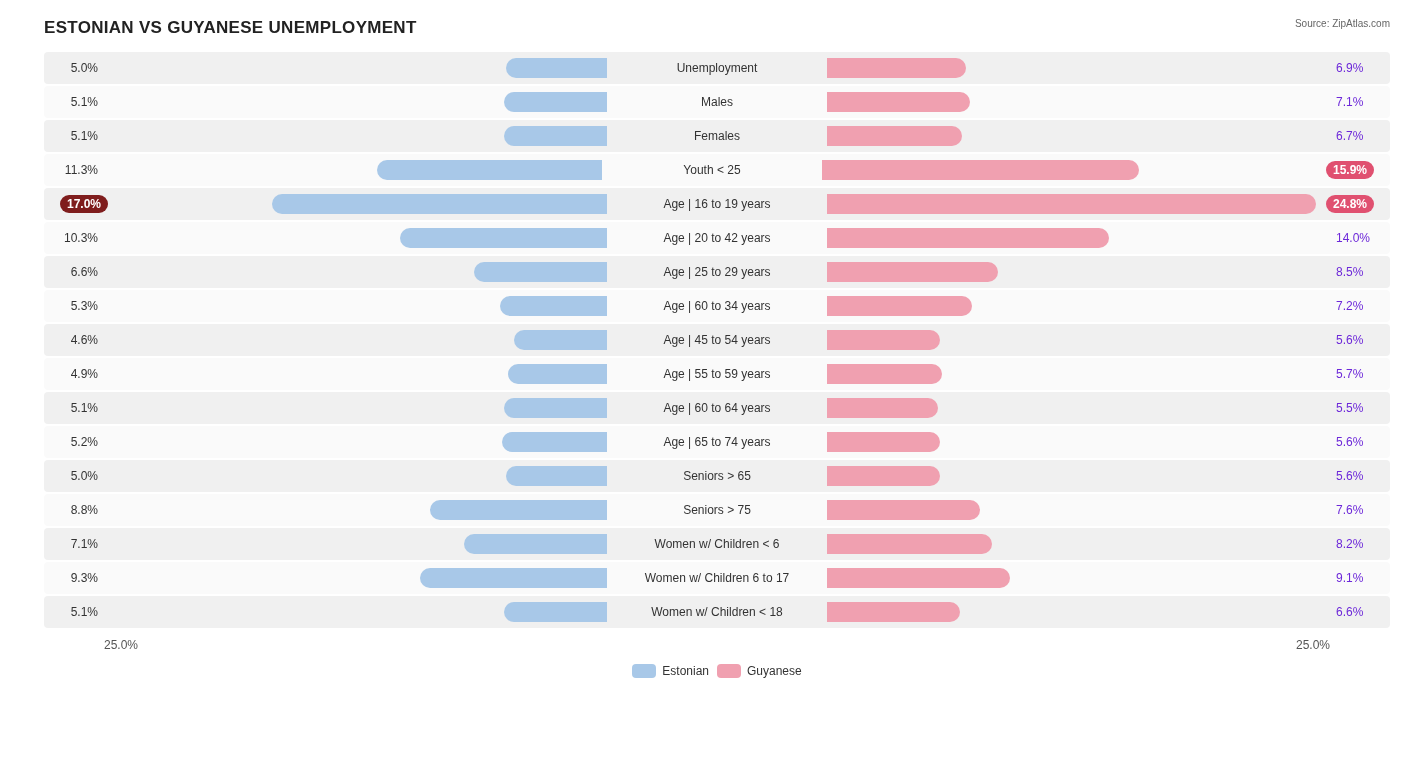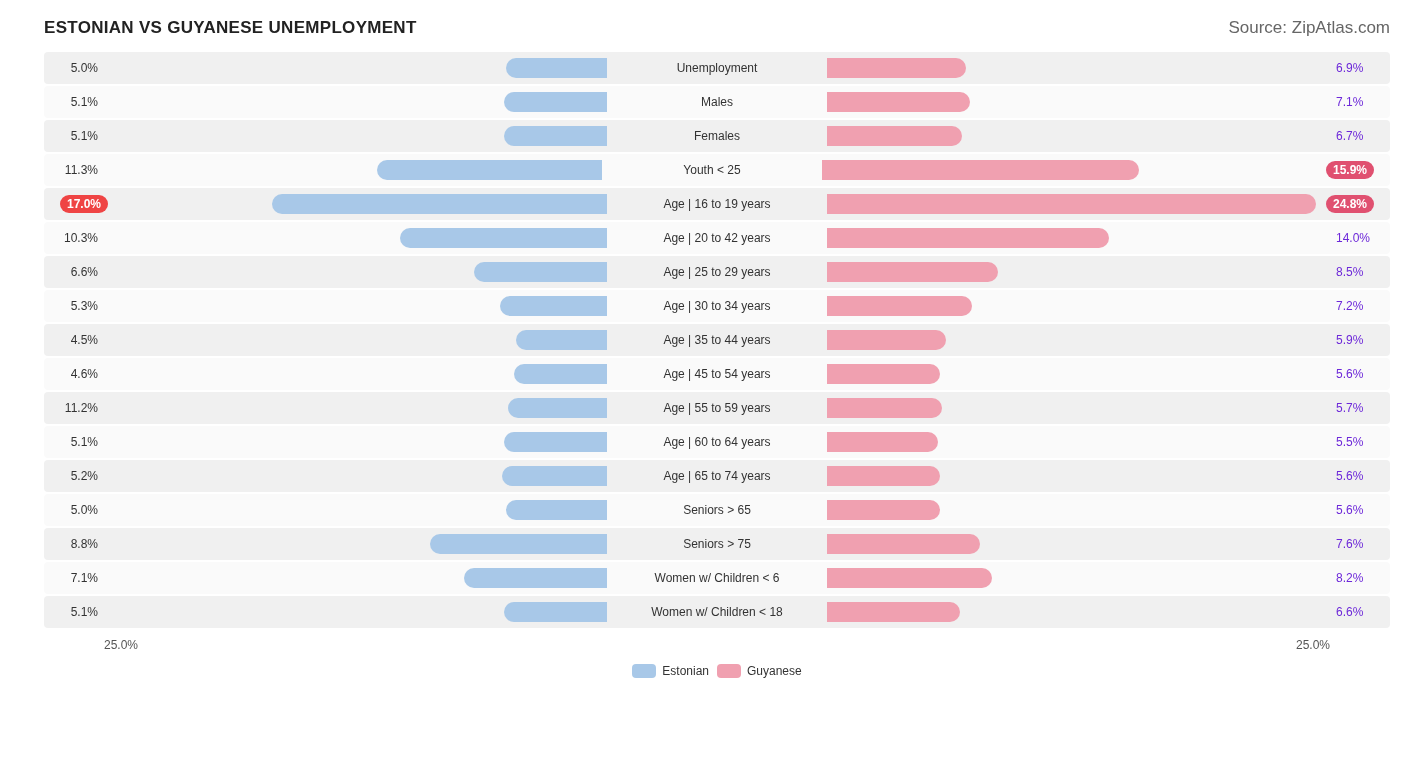--- a/index.html
+++ b/index.html
@@ -23,21 +23,21 @@
       margin-bottom: 14px;
     }
     .chart-title {
       font-size: 17px;
       font-weight: bold;
       color: #222;
       text-transform: uppercase;
       letter-spacing: 0.3px;
     }
     .chart-source {
-      font-size: 17px;
+      font-size: 10px;
       color: #666;
     }
     .chart-body {
       width: 100%;
     }
     .bar-row {
       display: flex;
       align-items: center;
       margin-bottom: 2px;
       min-height: 32px;
@@ -134,21 +134,21 @@
     .legend-swatch {
       width: 24px;
       height: 14px;
       border-radius: 4px;
     }
     .swatch-blue { background: #a8c8e8; }
     .swatch-pink { background: #f0a0b0; }
 
     
     .badge-blue {
-      background: #ef4444;
+      background: #7f1d1d;
       color: #fff;
       border-radius: 12px;
       padding: 2px 7px;
       font-size: 12px;
       font-weight: bold;
       display: inline-block;
       white-space: nowrap;
     }
     .badge-pink {
       background: #e05070;
@@ -284,56 +284,43 @@
       </div>
       <div class="val-right">8.5%</div>
     </div>
   </div>
       <div class="bar-row">
     <div class="row-inner">
       <div class="val-left">5.3%</div>
       <div class="bars-left">
         <div class="bar-left-fill" style="width:21.2%;"></div>
       </div>
-      <div class="label-center">Age | 30 to 34 years</div>
+      <div class="label-center">Age | 60 to 34 years</div>
       <div class="bars-right">
         <div class="bar-right-fill" style="width:28.800000000000004%;"></div>
       </div>
       <div class="val-right">7.2%</div>
     </div>
   </div>
       <div class="bar-row">
     <div class="row-inner">
-      <div class="val-left">4.5%</div>
-      <div class="bars-left">
-        <div class="bar-left-fill" style="width:18%;"></div>
-      </div>
-      <div class="label-center">Age | 35 to 44 years</div>
-      <div class="bars-right">
-        <div class="bar-right-fill" style="width:23.6%;"></div>
-      </div>
-      <div class="val-right">5.9%</div>
-    </div>
-  </div>
-      <div class="bar-row">
-    <div class="row-inner">
       <div class="val-left">4.6%</div>
       <div class="bars-left">
         <div class="bar-left-fill" style="width:18.4%;"></div>
       </div>
       <div class="label-center">Age | 45 to 54 years</div>
       <div class="bars-right">
         <div class="bar-right-fill" style="width:22.4%;"></div>
       </div>
       <div class="val-right">5.6%</div>
     </div>
   </div>
       <div class="bar-row">
     <div class="row-inner">
-      <div class="val-left">11.2%</div>
+      <div class="val-left">4.9%</div>
       <div class="bars-left">
         <div class="bar-left-fill" style="width:19.6%;"></div>
       </div>
       <div class="label-center">Age | 55 to 59 years</div>
       <div class="bars-right">
         <div class="bar-right-fill" style="width:22.8%;"></div>
       </div>
       <div class="val-right">5.7%</div>
     </div>
   </div>
@@ -393,20 +380,33 @@
     <div class="row-inner">
       <div class="val-left">7.1%</div>
       <div class="bars-left">
         <div class="bar-left-fill" style="width:28.4%;"></div>
       </div>
       <div class="label-center">Women w/ Children &lt; 6</div>
       <div class="bars-right">
         <div class="bar-right-fill" style="width:32.8%;"></div>
       </div>
       <div class="val-right">8.2%</div>
+    </div>
+  </div>
+      <div class="bar-row">
+    <div class="row-inner">
+      <div class="val-left">9.3%</div>
+      <div class="bars-left">
+        <div class="bar-left-fill" style="width:37.2%;"></div>
+      </div>
+      <div class="label-center">Women w/ Children 6 to 17</div>
+      <div class="bars-right">
+        <div class="bar-right-fill" style="width:36.4%;"></div>
+      </div>
+      <div class="val-right">9.1%</div>
     </div>
   </div>
       <div class="bar-row">
     <div class="row-inner">
       <div class="val-left">5.1%</div>
       <div class="bars-left">
         <div class="bar-left-fill" style="width:20.4%;"></div>
       </div>
       <div class="label-center">Women w/ Children &lt; 18</div>
       <div class="bars-right">

